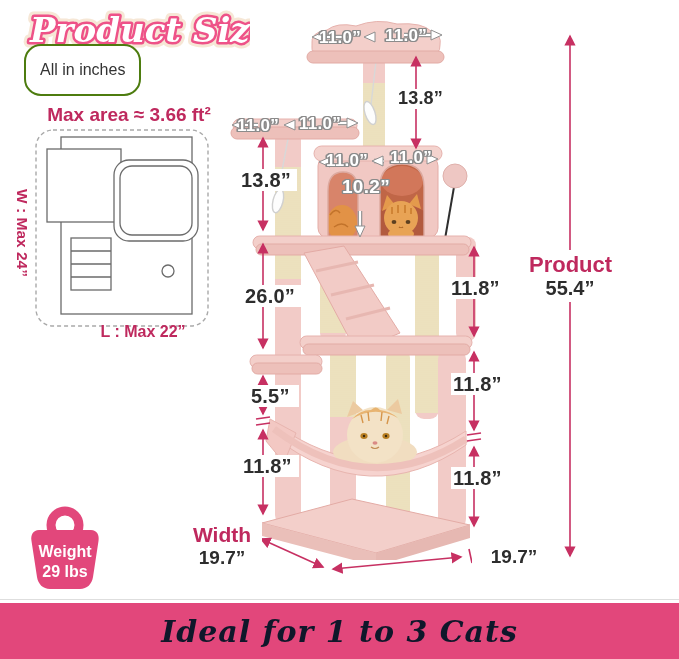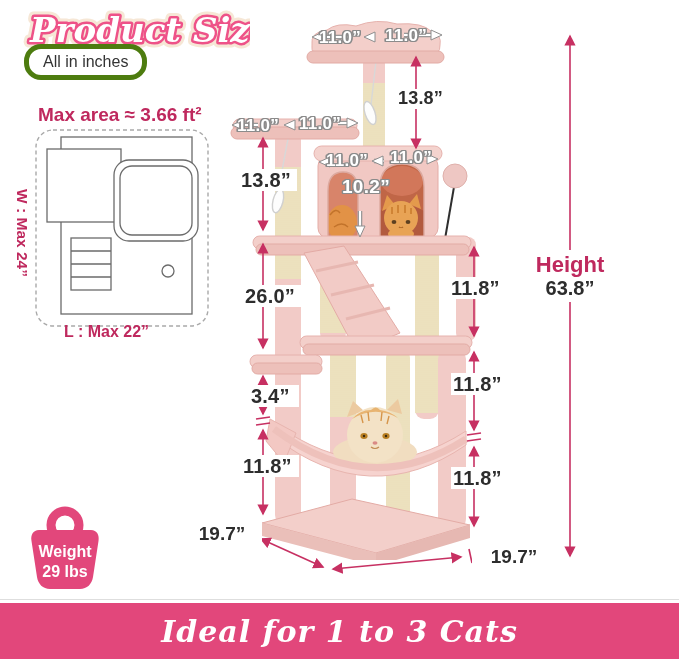--- a/index.html
+++ b/index.html
@@ -1,38 +1,38 @@
 <!DOCTYPE html>
 <html><head>
 <meta charset="utf-8">
 <style>
   html,body{margin:0;padding:0;background:#fff;}
   .stage{position:relative;width:679px;height:659px;background:#fff;overflow:hidden;
          font-family:"Liberation Sans",sans-serif;}
   .abs{position:absolute;}
-  .pill{position:absolute;left:24px;top:44px;border:5px solid #4d7c0f;border-radius:17px;
-        padding:4px 14px;font-size:16px;color:#333;background:#fff;}
+  .pill{position:absolute;left:24px;top:44px;border:2px solid #4d7c0f;border-radius:17px;
+        padding:15px 14px;font-size:16px;color:#333;background:#fff;}
   .crim{color:#bf295e;font-weight:700;}
-  .area-label{position:absolute;left:38px;top:104px;width:182px;text-align:left;font-size:19px;}
+  .area-label{position:absolute;left:38px;top:104px;width:182px;text-align:center;font-size:19px;}
   .wvert{position:absolute;left:22px;top:233px;transform:translate(-50%,-50%) rotate(90deg);
          white-space:nowrap;font-size:15.5px;font-weight:600;color:#bf295e;}
-  .l-label{position:absolute;left:64px;top:323px;width:130px;font-size:16px;}
+  .l-label{position:absolute;left:78px;top:323px;width:130px;text-align:center;font-size:16px;}
   .dim{position:absolute;background:#fff;padding:0 2px;font-weight:700;font-size:20px;
        color:#2d2d2d;letter-spacing:.2px;line-height:1.1;}
   .wl{position:absolute;color:#fff;font-weight:800;font-size:17px;text-align:center;letter-spacing:.3px;
       text-shadow:-1.3px -1.3px 0 #8b8b8b,1.3px -1.3px 0 #8b8b8b,-1.3px 1.3px 0 #8b8b8b,
                    1.3px 1.3px 0 #8b8b8b,0 1.4px 0 #8b8b8b,0 -1.4px 0 #8b8b8b,
                    1.4px 0 0 #8b8b8b,-1.4px 0 0 #8b8b8b;}
   .dim-group{position:absolute;background:#fff;text-align:center;padding:2px 0;line-height:1.15;}
   .dim-group .lab{font-size:22px;font-weight:700;color:#bf295e;}
   .dim-group .val{font-size:20px;font-weight:700;color:#2d2d2d;}
   .hairline{position:absolute;left:0;top:599px;width:679px;height:1px;background:#dedede;}
   .banner{position:absolute;left:0;top:603px;width:679px;height:56px;background:#e2477b;
           display:flex;align-items:center;justify-content:center;}
-  .banner span{color:#ffffff;font-family:"DejaVu Serif",serif;font-style:italic;font-weight:700;
+  .banner span{color:#0f172a;font-family:"DejaVu Serif",serif;font-style:italic;font-weight:700;
                font-size:30px;letter-spacing:1px;}
   svg{display:block;}
 </style>
 </head>
 <body>
 
 <div class="stage">
 
   <svg class="abs" style="left:18px;top:2px" width="232" height="56" viewBox="0 0 232 56">
     <text x="12" y="40" font-family="DejaVu Serif,serif" font-style="italic" font-weight="700" font-size="34" fill="#fff" stroke="#f6e7d6" stroke-width="11" stroke-linejoin="round" paint-order="stroke">Product Size</text>
@@ -245,31 +245,32 @@
   <div class="wl" style="left:380px;top:26px;width:52px">11.0”</div>
   <div class="wl" style="left:232px;top:116px;width:52px">11.0”</div>
   <div class="wl" style="left:294px;top:114px;width:52px">11.0”</div>
   <div class="wl" style="left:321px;top:151px;width:52px">11.0”</div>
   <div class="wl" style="left:385px;top:148px;width:52px">11.0”</div>
   <div class="wl" style="left:336px;top:176px;width:60px;font-size:19px">10.2”</div>
 
   <div class="dim" style="left:396px;top:89px;width:46px;font-size:18px">13.8”</div>
   <div class="dim" style="left:239px;top:169px;width:54px">13.8”</div>
   <div class="dim" style="left:243px;top:285px;width:54px">26.0”</div>
-  <div class="dim" style="left:249px;top:385px;width:46px">3.4”</div>
+  <div class="dim" style="left:249px;top:385px;width:46px">5.5”</div>
   <div class="dim" style="left:241px;top:455px;width:54px">11.8”</div>
   <div class="dim" style="left:449px;top:277px;width:54px">11.8”</div>
   <div class="dim" style="left:451px;top:373px;width:54px">11.8”</div>
   <div class="dim" style="left:451px;top:467px;width:54px">11.8”</div>
 
   <div class="dim-group" style="left:529px;top:250px;width:82px">
-    <div class="lab">Height</div>
-    <div class="val">63.8”</div>
+    <div class="lab">Product</div>
+    <div class="val">55.4”</div>
   </div>
   <div class="dim-group" style="left:182px;top:521px;width:80px">
+    <div class="lab" style="font-size:21px">Width</div>
     <div class="val" style="font-size:19px">19.7”</div>
   </div>
   <div class="dim-group" style="left:472px;top:544px;width:84px">
     <div class="val" style="font-size:19px">19.7”</div>
   </div>
 
   <svg class="abs" style="left:22px;top:500px" width="86" height="92" viewBox="0 0 86 92">
     <circle cx="43" cy="25" r="14" fill="none" stroke="#e2477b" stroke-width="9"></circle>
     <path d="M17,30 C11,30 8.5,35 9.5,41 L15,77 C16,84 21,89 28,89 L58,89 C65,89 70,84 71,77 L76.5,41 C77.5,35 75,30 69,30 Z" fill="#e2477b"></path>
     <text x="43" y="57" text-anchor="middle" font-family="Liberation Sans,sans-serif" font-size="16" font-weight="700" fill="#fff">Weight</text>

